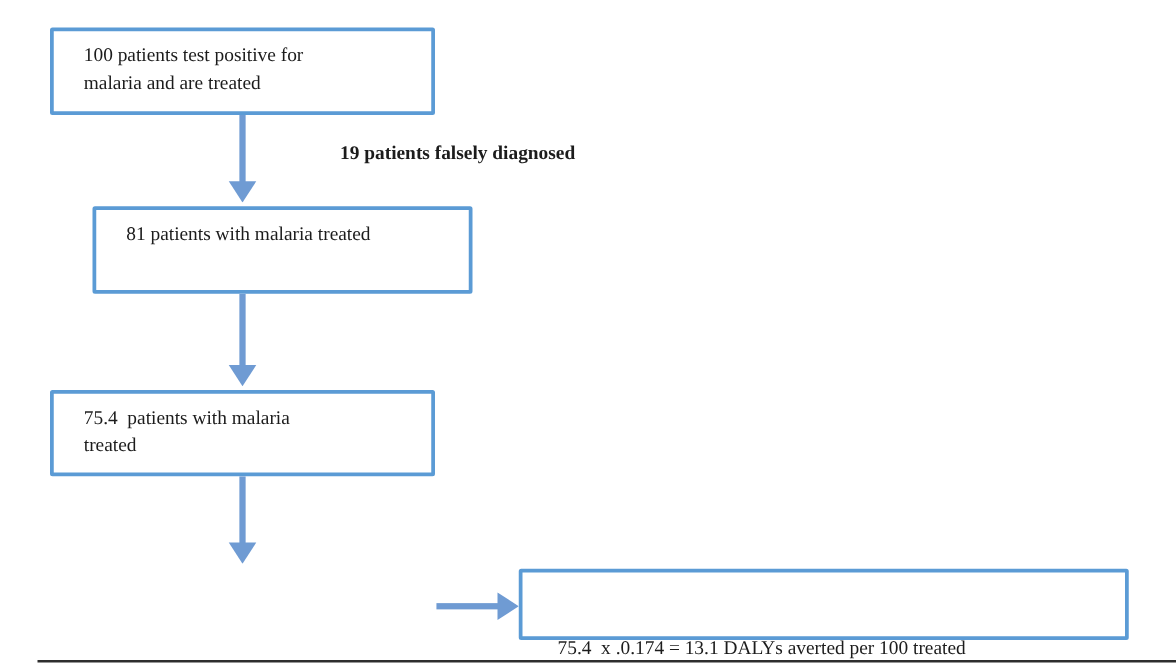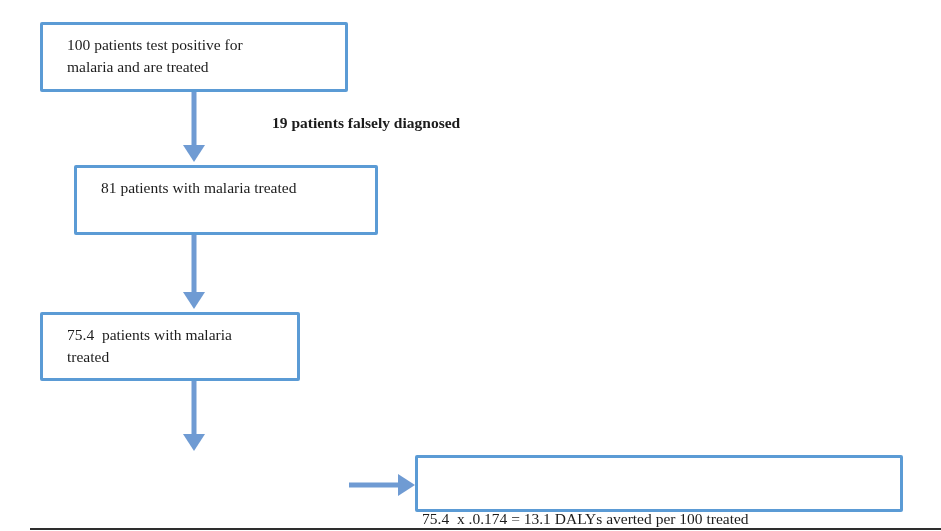--- a/index.html
+++ b/index.html
@@ -23,23 +23,23 @@
     box-sizing:border-box;
     border:3px solid var(--box-border);
     border-radius:2px;
     background:#ffffff;
     padding:9px 24px;
     line-height:22px;
     white-space:pre-wrap;
   }
   .box-1{left:40px;top:22px;width:308px;height:70px;}
   .box-2{left:40px;top:165px;width:304px;height:70px;margin-left:34px;}
-  .box-3{left:40px;top:312px;width:260px;height:69px;}
+  .box-3{left:40px;top:312px;width:308px;height:69px;}
   .box-4{left:40px;top:452px;width:308px;height:66px;}
-  .box-5{left:415px;top:455px;width:488px;height:57px;padding:6px 4px;line-height:22px;}
+  .box-5{left:415px;top:455px;width:488px;height:57px;padding:6px 28px;line-height:22px;}
   .arrow{position:absolute;}
   .arr-1{left:182px;top:92px;}
   .arr-2{left:182px;top:235px;}
   .arr-3{left:182px;top:381px;}
   .arr-4{left:349px;top:473px;}
   .flabel{
     position:absolute;
     line-height:21px;
     white-space:pre-wrap;
     font-weight:bold;

